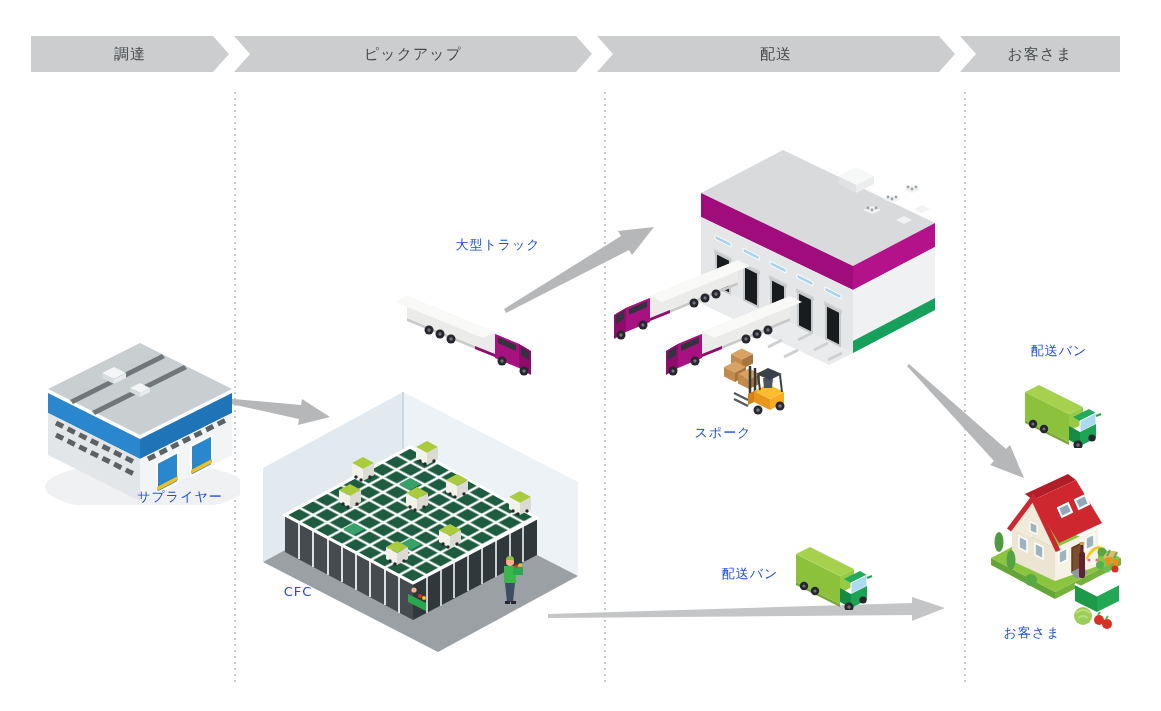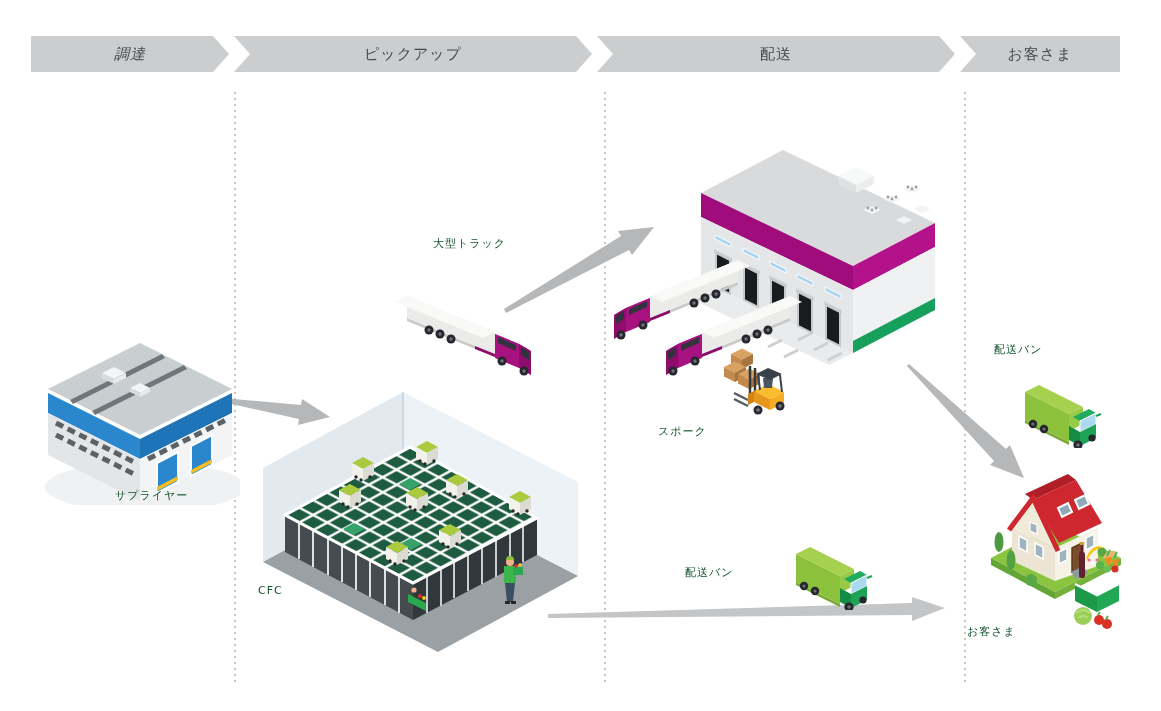--- a/index.html
+++ b/index.html
@@ -3,32 +3,32 @@
 <meta charset="utf-8">
 <style>
   html,body{margin:0;padding:0;background:#ffffff;}
   body{font-family:"DejaVu Sans",sans-serif;}
   .canvas{position:relative;width:1161px;height:711px;background:#ffffff;overflow:hidden;}
 
   
   .stepbar{position:absolute;left:31px;top:36px;width:1094px;height:36px;display:flex;gap:5px;z-index:4;}
   .step{background:#cbcdce;color:#45494c;font-size:15px;letter-spacing:1px;
         display:flex;align-items:center;justify-content:center;height:36px;}
-  .step-first{width:198px;clip-path:polygon(0 0,calc(100% - 16px) 0,100% 50%,calc(100% - 16px) 100%,0 100%);font-style:italic;}
+  .step-first{width:198px;clip-path:polygon(0 0,calc(100% - 16px) 0,100% 50%,calc(100% - 16px) 100%,0 100%);}
   .step-mid{width:358px;clip-path:polygon(0 0,calc(100% - 16px) 0,100% 50%,calc(100% - 16px) 100%,0 100%,16px 50%);text-align:center;}
   .step-last{width:160px;clip-path:polygon(0 0,100% 0,100% 100%,0 100%,16px 50%);}
 
   
   .vline{position:absolute;top:92px;height:590px;width:2px;z-index:0;
          background:repeating-linear-gradient(to bottom,#c6c6c6 0 2px,transparent 2px 6px);}
 
   
   .arrows{position:absolute;left:0;top:0;z-index:1;}
   .illus{position:absolute;z-index:2;}
-  .nodelabel{position:absolute;z-index:3;font-size:11px;color:#14532d;width:130px;letter-spacing:1px;}
+  .nodelabel{position:absolute;z-index:3;font-size:13px;color:#1d4ed8;text-align:center;width:130px;letter-spacing:1px;}
 </style>
 </head>
 <body>
 
 <div class="canvas">
 
   <div class="stepbar">
     <div class="step step-first">
         <span>調達</span>
       </div>

